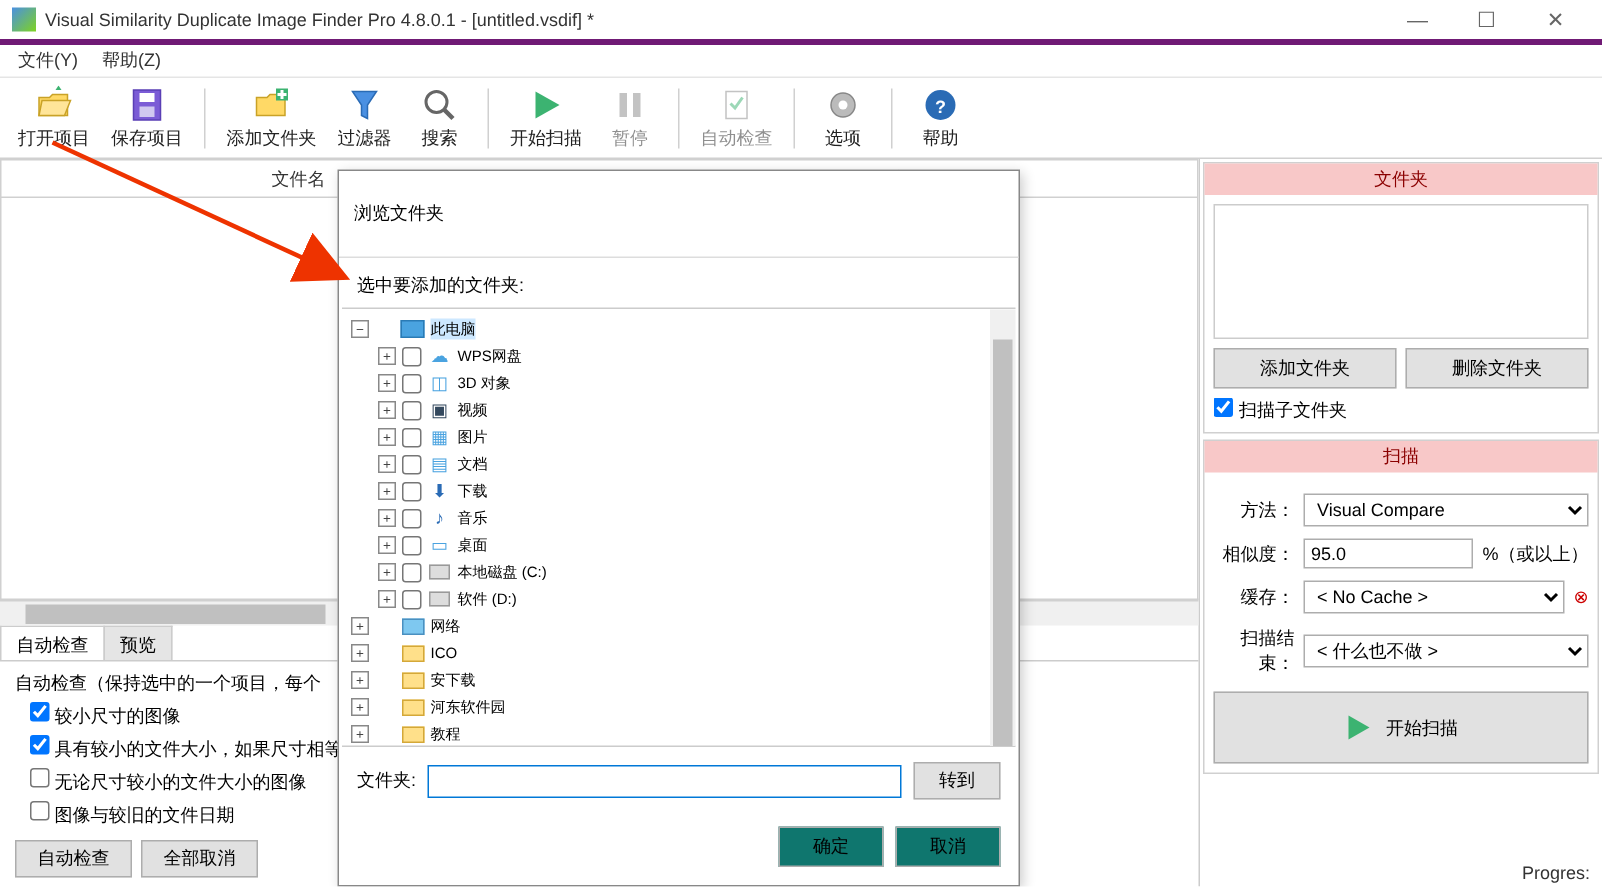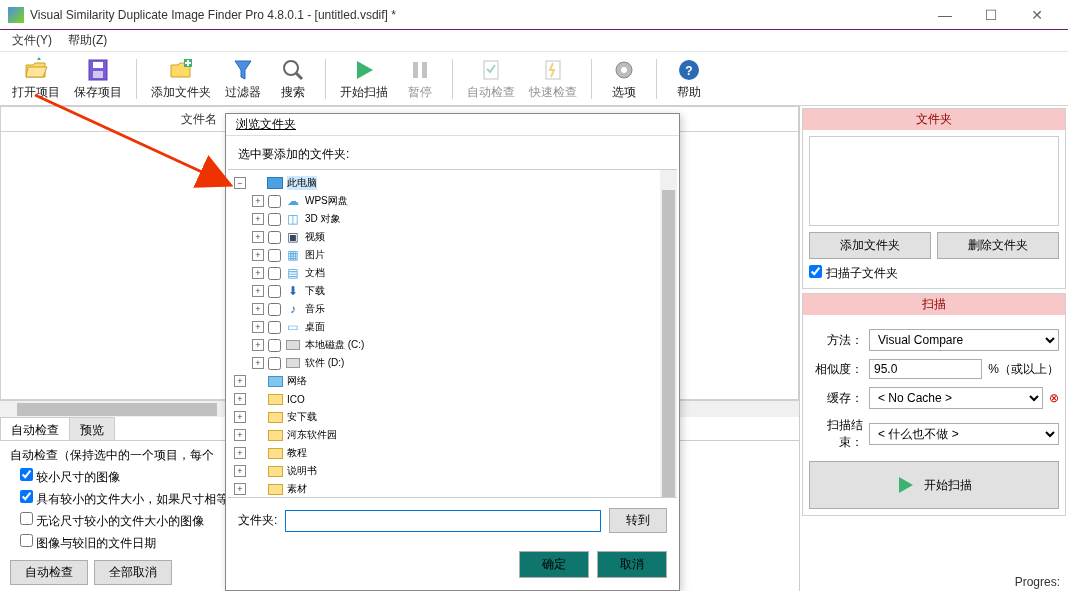--- a/index.html
+++ b/index.html
@@ -1,18 +1,18 @@
 <!DOCTYPE html>
 <html><head>
 <meta charset="utf-8">
 <style>
 * { margin: 0; padding: 0; box-sizing: border-box; font-family: "Microsoft YaHei", "Segoe UI", sans-serif; font-size: 12px; }
 body { background: #fff; width: 1068px; height: 591px; overflow: hidden; position: relative; }
 
-.titlebar { height: 30px; background: #fff; display: flex; align-items: center; padding: 0 8px; border-bottom: 1px solid #701a75; }
+.titlebar { height: 30px; background: #fff; display: flex; align-items: center; padding: 0 8px; border-bottom: 4px solid #701a75; }
 .titlebar .app-icon { width: 16px; height: 16px; margin-right: 6px; background: linear-gradient(135deg,#4a90e2,#7ed321); }
 .titlebar .title { flex: 1; color: #333; font-size: 12px; }
 .titlebar .win-btns { display: flex; gap: 0; }
 .titlebar .win-btn { width: 46px; height: 30px; display: flex; align-items: center; justify-content: center; color: #666; font-size: 14px; cursor: default; }
 
 .menubar { height: 22px; display: flex; align-items: center; padding: 0 4px; border-bottom: 1px solid #e5e5e5; }
 .menubar .menu-item { padding: 2px 8px; color: #333; }
 
 .toolbar { height: 54px; display: flex; align-items: center; padding: 2px 6px; border-bottom: 1px solid #d0d0d0; gap: 2px; }
 .toolbar .tool-btn { display: flex; flex-direction: column; align-items: center; justify-content: center; padding: 2px 6px; min-width: 48px; height: 48px; cursor: default; }
@@ -52,21 +52,21 @@
 .scan-row .lbl { width: 54px; text-align: right; }
 .scan-row select, .scan-row input { flex: 1; padding: 2px 4px; border: 1px solid #adadad; background: #fff; }
 .scan-row .spin { width: 60px; }
 .scan-btn { width: 100%; height: 48px; margin-top: 10px; border: 1px solid #adadad; background: #e1e1e1; display: flex; align-items: center; justify-content: center; gap: 8px; }
 
 .statusbar { position: absolute; bottom: 0; left: 0; right: 0; height: 18px; display: flex; align-items: center; padding: 0 8px; font-size: 11px; color: #333; }
 .statusbar .progress { margin-left: auto; }
 
 
 .dialog { position: absolute; left: 225px; top: 113px; width: 455px; height: 478px; background: #fff; border: 1px solid #888; box-shadow: 2px 2px 8px rgba(0,0,0,0.2); z-index: 100; display: flex; flex-direction: column; }
-.dialog .dlg-title { padding: 2px 10px; font-size: 12px; text-decoration: underline; }
+.dialog .dlg-title { padding: 20px 10px; font-size: 12px; }
 .dialog .dlg-sep { border-top: 1px solid #ddd; }
 .dialog .dlg-sub { padding: 10px 12px 6px; }
 .dialog .tree { flex: 1; border-top: 1px solid #ccc; border-bottom: 1px solid #ccc; overflow-y: auto; padding: 4px 0; margin: 0 2px; position: relative; }
 .tree-row { display: flex; align-items: center; height: 18px; padding-left: 6px; white-space: nowrap; }
 .tree-row .exp { width: 12px; height: 12px; border: 1px solid #888; display: inline-flex; align-items: center; justify-content: center; font-size: 9px; line-height: 1; margin-right: 4px; color: #444; cursor: default; }
 .tree-row .ck { width: 13px; height: 13px; margin-right: 4px; }
 .tree-row .fi { width: 16px; height: 14px; margin-right: 4px; display: inline-flex; align-items: center; justify-content: center; }
 .tree-row .nm { font-size: 10px; }
 .tree-row.sel .nm { background: #cde8ff; }
 .scroll-v { position: absolute; right: 0; top: 0; bottom: 0; width: 17px; background: #f0f0f0; }
@@ -180,29 +180,20 @@
     </div>
   <div class="sep"></div>
   <div class="tool-btn" style="opacity:0.5">
       <div class="ico">
         <svg width="26" height="26">
           <rect x="6" y="4" width="14" height="18" fill="#fff" stroke="#888"></rect>
           <path d="M9 12 L12 15 L17 8" stroke="#3cb371" stroke-width="2" fill="none"></path>
         </svg>
       </div>
       <div class="lbl">自动检查</div>
-    </div>
-  <div class="tool-btn" style="opacity:0.5">
-      <div class="ico">
-        <svg width="26" height="26">
-          <rect x="6" y="4" width="14" height="18" fill="#fff" stroke="#888"></rect>
-          <path d="M13 6 L10 13 L14 13 L11 20" stroke="#e6a800" stroke-width="2" fill="none"></path>
-        </svg>
-      </div>
-      <div class="lbl">快速检查</div>
     </div>
   <div class="sep"></div>
   <div class="tool-btn">
       <div class="ico">
         <svg width="26" height="26">
           <circle cx="13" cy="13" r="8" fill="#bbb" stroke="#888"></circle>
           <circle cx="13" cy="13" r="3" fill="#fff"></circle>
         </svg>
       </div>
       <div class="lbl">选项</div>

